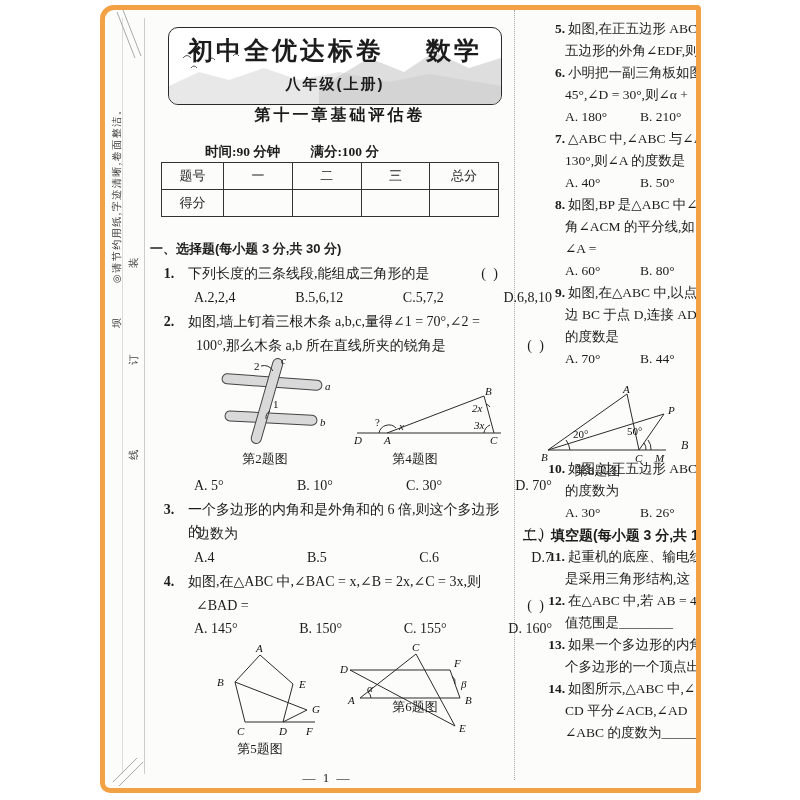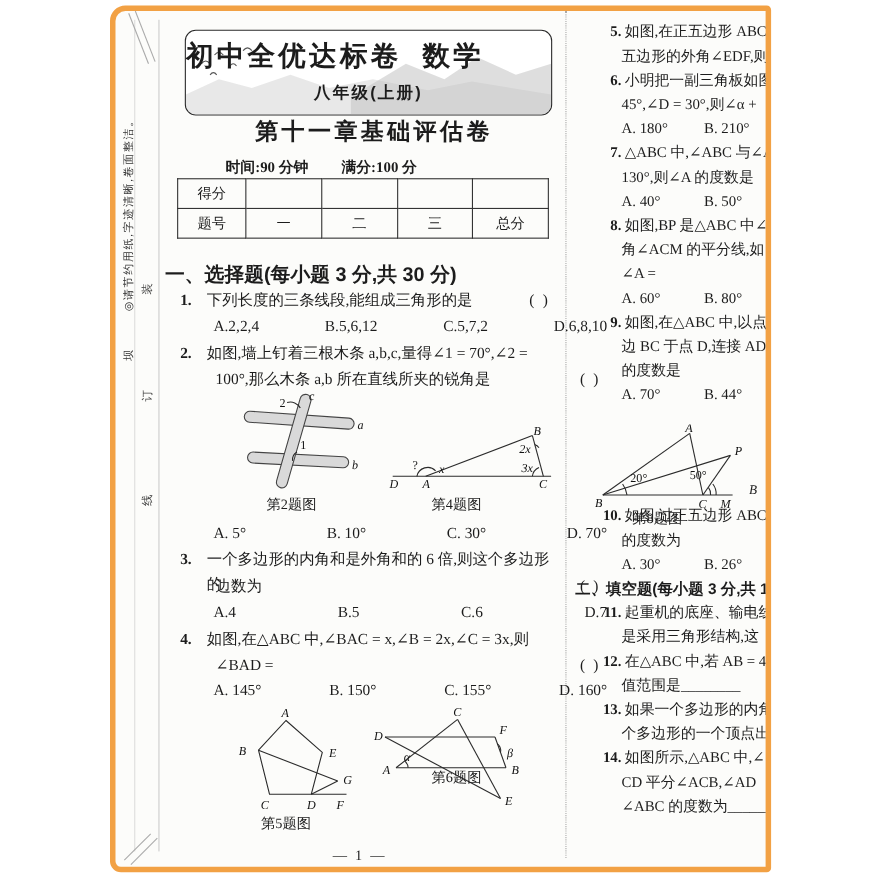--- a/index.html
+++ b/index.html
@@ -15,40 +15,40 @@
   .rot{position:absolute;transform:rotate(-90deg);transform-origin:0 0;white-space:nowrap;}
   .bind-note{left:5px;top:273px;font-size:10px;letter-spacing:1.5px;color:#333;}
   .bind-extra{left:5px;top:318px;font-size:10px;color:#333;}
   .bchar{left:22px;font-size:10.5px;color:#444;}
   .corner{position:absolute;}
   .corner line{stroke:#aaa;stroke-width:1;}
   
   .header-box{position:absolute;left:63px;top:17px;width:332px;height:76px;
               border:1.5px solid #2a2a2a;border-radius:10px;background:#fff;overflow:hidden;}
   .hb-art{position:absolute;left:0;top:0;}
-  .series-line{position:absolute;left:0;top:6px;width:100%;display:flex;gap:19px;
+  .series-line{position:absolute;left:0;top:6px;width:100%;display:flex;justify-content:center;gap:42px;
                font-family:Liberation Mono, monospace;font-weight:bold;font-size:25px;letter-spacing:3px;}
   .grade{position:absolute;left:0;top:47px;width:100%;text-align:center;
          font-family:"Liberation Sans","DejaVu Sans",sans-serif;font-weight:bold;font-size:15px;letter-spacing:2px;}
   
   .paper-title{position:absolute;left:56px;top:95px;width:358px;text-align:center;
-               font-family:"Liberation Sans","DejaVu Sans",sans-serif;font-weight:bold;font-size:21px;letter-spacing:3px;}
+               font-family:"Liberation Sans","DejaVu Sans",sans-serif;font-weight:bold;font-size:16px;letter-spacing:3px;}
   .meta{position:absolute;left:100px;top:133px;width:303px;display:flex;justify-content:flex-start;gap:30px;
         font-weight:bold;font-size:13.5px;}
   .score-table{position:absolute;left:56px;top:152px;width:338px;border-collapse:collapse;font-size:13px;}
   .score-table td{border:1px solid #333;text-align:center;height:24px;width:69px;}
   .score-table td:first-child{width:62px;}
   
   .col-divider{position:absolute;left:409px;top:0;height:770px;width:0;border-left:1px dotted #a9a9a9;}
   .lrow{position:absolute;left:45px;width:358px;height:22px;line-height:22px;font-size:14px;display:flex;}
   .lnum{display:inline-block;width:38px;text-align:center;font-weight:bold;flex:none;}
   .cont{padding-left:46px;}
   .bracket{margin-left:auto;padding-right:8px;letter-spacing:2px;}
   .lopts{padding:0 36px 0 44px;justify-content:space-between;}
-  .sechead{font-family:"Liberation Sans","DejaVu Sans",sans-serif;font-weight:bold;font-size:18px;text-align:right;}
+  .sechead{font-family:"Liberation Sans","DejaVu Sans",sans-serif;font-weight:bold;font-size:13px;text-align:right;}
   .caption{position:absolute;height:18px;line-height:18px;font-size:13px;text-align:center;}
   .footer{position:absolute;left:122px;top:760px;width:200px;text-align:center;font-size:13px;letter-spacing:2px;}
   
   .rightcol{position:absolute;left:418px;top:8px;width:200px;}
   .rrow{height:22px;line-height:22px;font-size:13.5px;white-space:nowrap;}
   .rl1{padding-left:20px;}
   .rnum{display:inline-block;width:22px;text-align:right;font-weight:bold;margin-right:3px;}
   .rcont{padding-left:42px;}
   .ropts{padding-left:42px;}
   .ropts span:first-child{display:inline-block;width:75px;}
@@ -105,32 +105,32 @@
     </div>
 
     <div class="paper-title">第十一章基础评估卷</div>
     <div class="meta">
       <span>时间:90 分钟</span>
       <span>满分:100 分</span>
     </div>
     <table class="score-table">
       <tbody>
           <tr>
+        <td>题号</td>
+        <td>一</td>
+        <td>二</td>
+        <td>三</td>
+        <td>总分</td>
+      </tr>
+      <tr>
         <td>得分</td>
         <td></td>
         <td></td>
         <td></td>
         <td></td>
-      </tr>
-      <tr>
-        <td>题号</td>
-        <td>一</td>
-        <td>二</td>
-        <td>三</td>
-        <td>总分</td>
       </tr>
     </tbody>
       </table>
 
     <div class="col-divider"></div>
 
     <div class="lrow sechead" style="top:228px">一、选择题(每小题 3 分,共 30 分)</div>
 
     <div class="lrow" style="top:253px">
       <span class="lnum">1.</span>

